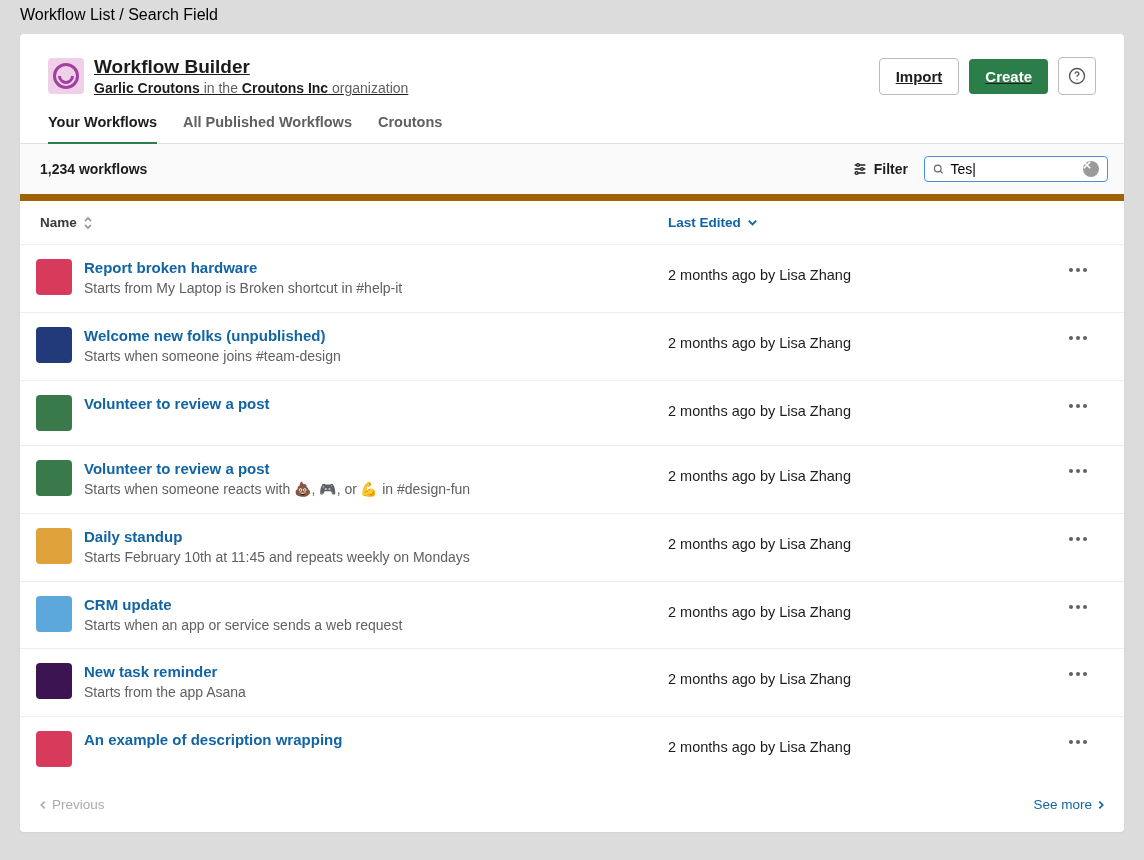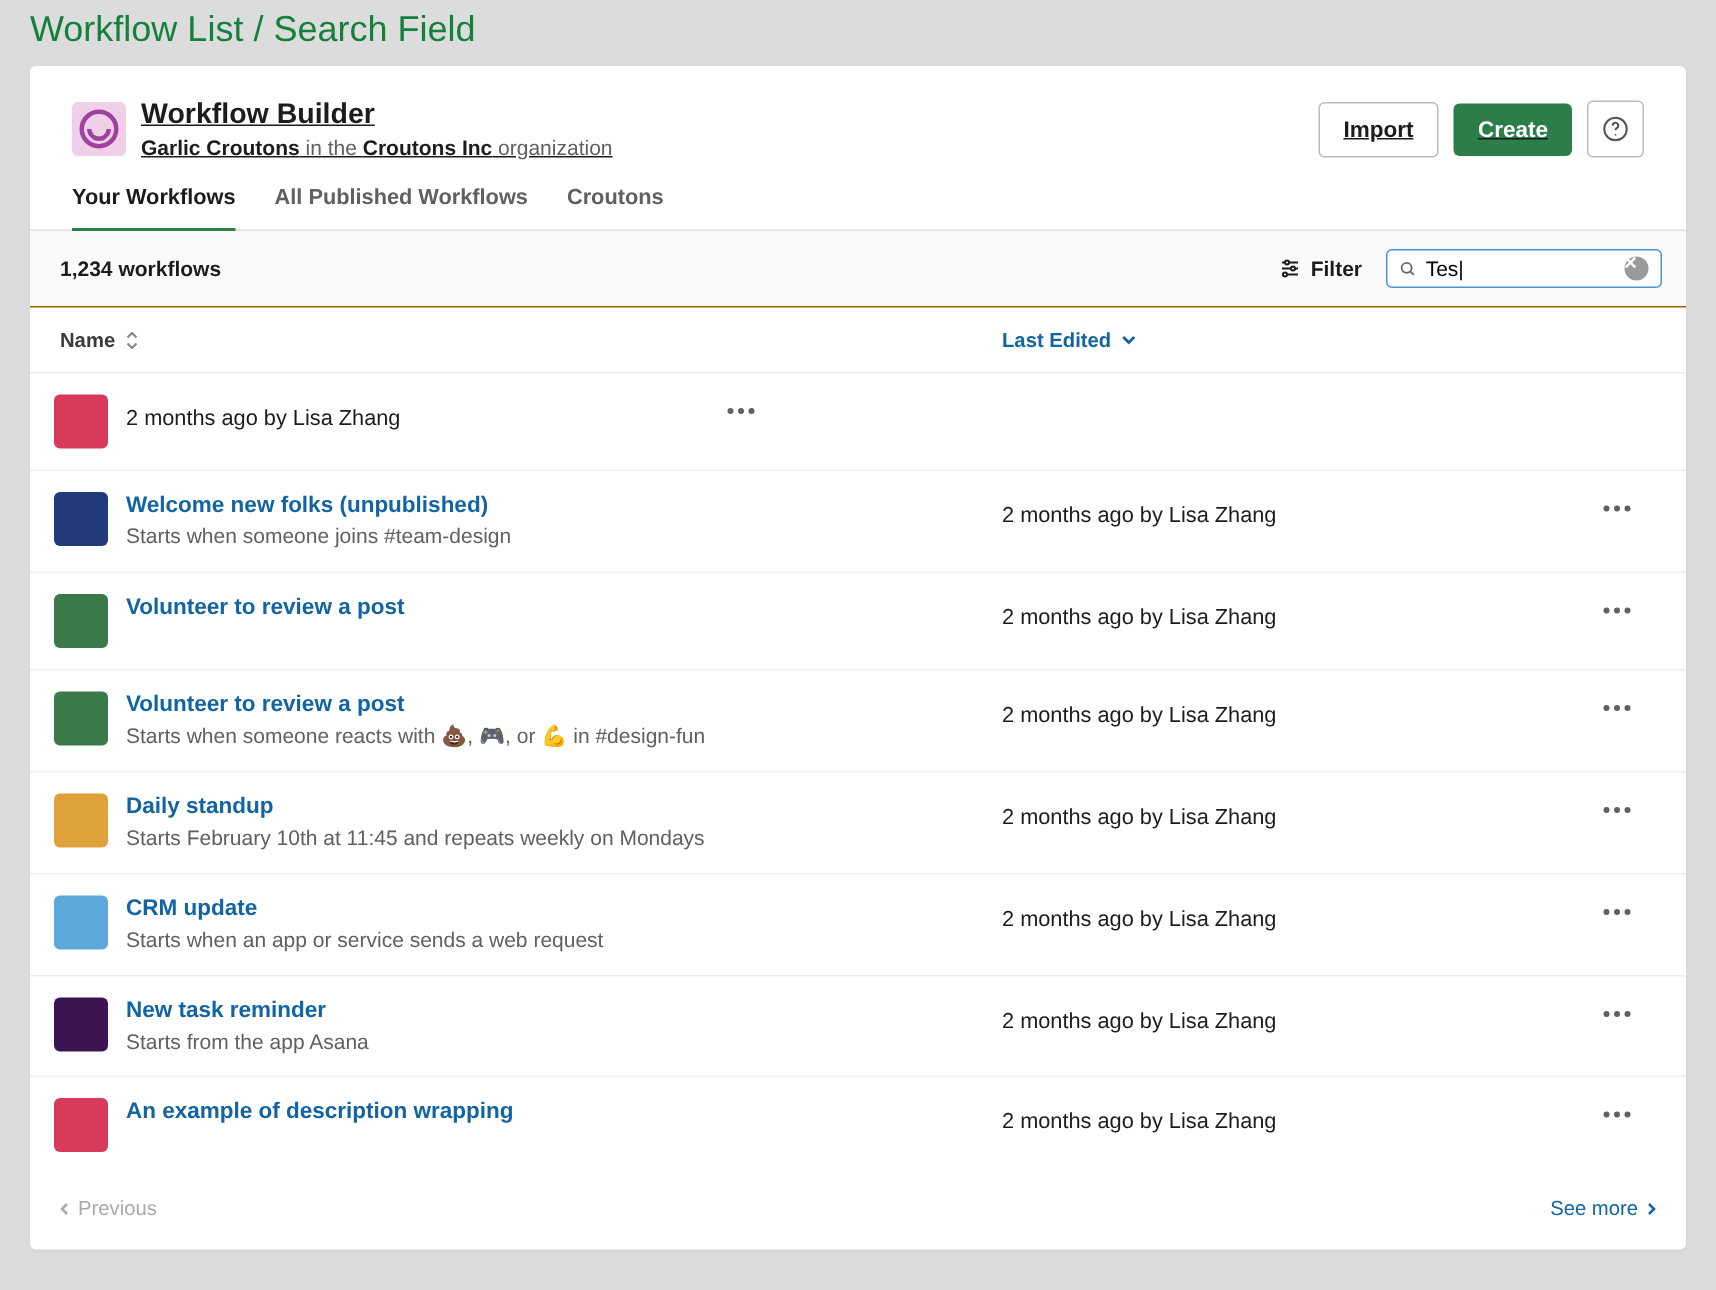--- a/index.html
+++ b/index.html
@@ -5,23 +5,23 @@
     * { box-sizing: border-box; margin: 0; padding: 0; }
     body {
       font-family: -apple-system, BlinkMacSystemFont, "Segoe UI", Helvetica, Arial, sans-serif;
       background: #dcdcdc;
       color: #1d1c1d;
       width: 1144px;
       height: 860px;
       overflow: hidden;
     }
     .page-label {
-      font-size: 24px;
+      font-size: 16px;
       font-weight: 500;
-      color: #15803d;
+      color: #000000;
       padding: 6px 20px 10px;
     }
     .app-container {
       background: #fff;
       margin: 0 20px 20px;
       border-radius: 4px;
       overflow: hidden;
       box-shadow: 0 1px 2px rgba(0,0,0,0.05);
     }
     
@@ -77,21 +77,21 @@
       border-bottom: 1px solid #e0e0e0;
     }
     .tab {
       font-size: 14.5px; font-weight: 600; color: #616061;
       padding-bottom: 12px; cursor: pointer;
     }
     .tab.active { color: #1d1c1d; border-bottom: 2px solid #2b7e4a; margin-bottom: -1px; }
     
     .toolbar {
       display: flex; align-items: center; padding: 12px 16px;
-      border-bottom: 1px solid #a16207;
+      border-bottom: 7px solid #a16207;
       background: #fafafa;
     }
     .count { font-size: 14px; font-weight: 600; color: #1d1c1d; flex: 1; padding-left: 4px;}
     .filter-btn {
       display: flex; align-items: center; gap: 6px; font-size: 14px; font-weight: 600;
       cursor: pointer; color: #1d1c1d; margin-right: 16px;
     }
     .search-box {
       display: flex; align-items: center; border: 1.5px solid #4a90d9;
       border-radius: 4px; padding: 4px 8px; width: 184px;
@@ -214,20 +214,24 @@
       <svg width="11" height="11" viewBox="0 0 12 12" fill="none" stroke="#1264a3" stroke-width="2">
           <path d="M2 4l4 4 4-4"></path>
         </svg>
     </div>
     <div class="col-actions"></div>
   </div>
 
   <div id="workflow-list">
       <div class="row">
         <div class="row-icon" style="background:#d83a5c"></div>
+        <div class="row-main">
+          <div class="row-title">Report broken hardware</div>
+          <div class="row-desc">Starts from My Laptop is Broken shortcut in #help-it</div>
+        </div>
         <div class="row-meta">2 months ago by Lisa Zhang</div>
         <div class="row-actions">
           <div class="more-btn">
             <svg width="20" height="6" viewBox="0 0 20 6">
               <circle cx="3" cy="3" r="2" fill="#616061"></circle>
               <circle cx="10" cy="3" r="2" fill="#616061"></circle>
               <circle cx="17" cy="3" r="2" fill="#616061"></circle>
             </svg>
           </div>
         </div>

